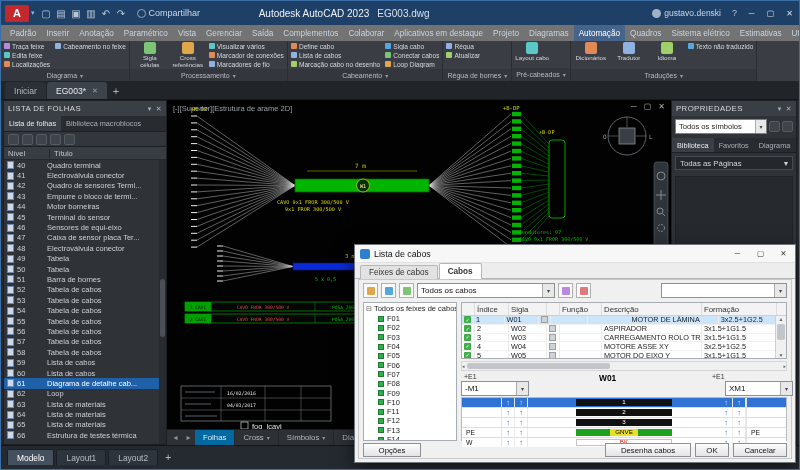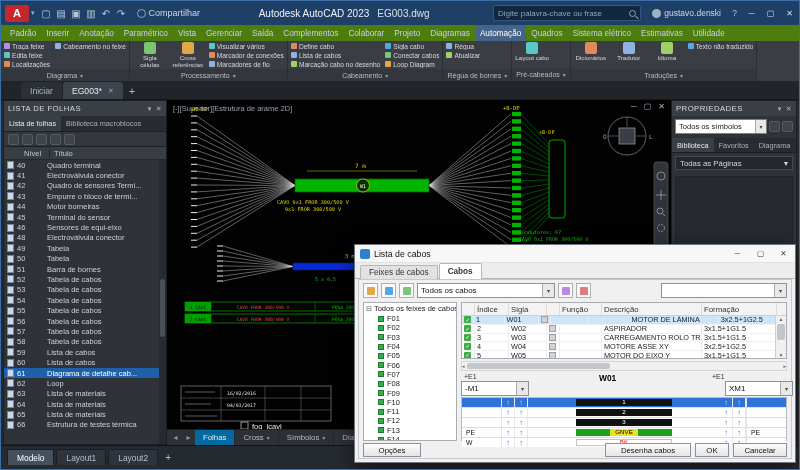--- a/index.html
+++ b/index.html
@@ -21,54 +21,54 @@
   .search input::placeholder{color:#8fa3b8}
   .mag{width:7px;height:7px;border:1.2px solid #8fa3b8;border-radius:50%;position:relative}
   .mag::after{content:"";position:absolute;width:4px;height:1.2px;background:#8fa3b8;transform:rotate(45deg);left:5px;top:6px}
   .userarea{position:absolute;right:78px;display:flex;align-items:center;gap:3px;font-size:8.5px;color:#cdd8e4}
   .uic{width:9px;height:9px;border-radius:50%;background:#9fb2c6}
   .helpic{position:absolute;right:62px;color:#b9c6d6;font-size:9px}
   .winctl{position:absolute;right:0;top:0;height:24px;display:flex}
   .wbtn{width:19px;height:24px;display:flex;align-items:center;justify-content:center;color:#d7e0ea;font-size:8px}
 
   
-  .ribbontabs{position:absolute;top:24px;left:0;right:0;height:16px;background:#4d7c0f;display:flex;align-items:stretch;padding-left:4px;color:#c9d4e0;font-size:8.2px;overflow:hidden}
+  .ribbontabs{position:absolute;top:24px;left:0;right:0;height:16px;background:#737373;display:flex;align-items:stretch;padding-left:4px;color:#c9d4e0;font-size:8.2px;overflow:hidden}
   .rtab{padding:0 5px;display:flex;align-items:center;white-space:nowrap}
   .rtab.active{background:#46648a;color:#fff;border-radius:2px 2px 0 0}
   .ribbon{position:absolute;top:40px;left:0;right:0;height:40px;background:#3a3e44;display:flex;overflow:hidden}
   .rpanel{display:flex;flex-direction:column;border-right:1px solid #2a2d32;height:100%}
   .ritems{flex:1;display:flex;align-items:flex-start;padding:1px 3px;gap:4px}
   .rbig{display:flex;flex-direction:column;align-items:center;width:34px;gap:1px}
   .rbig .ric{width:12px;height:12px;border-radius:2px}
   .rbig span{font-size:6.2px;color:#d5d8dc;text-align:center;line-height:1.05;max-height:13px;overflow:hidden}
   .rsmallcol{display:flex;flex-direction:column;flex-wrap:wrap;height:26px;column-gap:5px;row-gap:1px}
   .rsmall{display:flex;align-items:center;gap:2px;font-size:6.6px;color:#d5d8dc;white-space:nowrap;max-width:100px;overflow:hidden;height:8px}
   .rsmall .ric{width:6px;height:6px;flex:0 0 auto;border-radius:1px}
   .rcap{height:13px;background:#33363c;color:#b9bdc3;font-size:7px;display:flex;align-items:center;justify-content:center;gap:3px;white-space:nowrap;padding:0 4px}
   .rcap .caret{font-size:6px;color:#9a9ea5}
 
   
-  .filetabs{position:absolute;top:80px;left:0;right:0;height:19px;background:#21252a;display:flex;align-items:flex-end;padding-left:20px;gap:1px;border-bottom:1px solid #15181c}
+  .filetabs{position:absolute;top:80px;left:0;right:0;height:19px;background:#21252a;display:flex;align-items:flex-end;padding-left:4px;gap:1px;border-bottom:1px solid #15181c}
   .ftab{height:17px;padding:0 9px;font-size:8.6px;color:#aeb4bb;background:#2b3036;display:flex;align-items:center;gap:6px;border-radius:3px 3px 0 0}
   .ftab.active{background:#3d434b;color:#e8eaed}
   .ftab .x{color:#9aa0a8;font-size:7px}
   .fplus{width:16px;height:16px;color:#aeb4bb;display:flex;align-items:center;justify-content:center;font-size:11px}
 
   
   .palette{position:absolute;top:99px;left:2px;width:164px;bottom:24px;background:#2f3338;border:1px solid #1c1f23;display:flex;flex-direction:column;color:#ccd0d5}
   .phead{height:15px;background:#3a3f45;display:flex;align-items:center;padding:0 4px;font-size:7.8px;letter-spacing:.4px;color:#d6dade;gap:4px}
   .phead .sp{flex:1}
   .ph-ic{color:#aab0b7;font-size:7px}
   .ptabs{display:flex;height:16px;background:#282c31;border-bottom:1px solid #1c1f23}
   .ptab{padding:0 5px;display:flex;align-items:center;font-size:7.3px;color:#aab0b7;white-space:nowrap;overflow:hidden}
   .ptab.active{background:#3a3f45;color:#e6e9ec}
   .ptools{height:15px;display:flex;align-items:center;gap:3px;padding:0 4px;background:#33373d;border-bottom:1px solid #1c1f23}
   .ptool{width:11px;height:11px;background:#3f444b;border:1px solid #555b63;border-radius:2px;display:flex;align-items:center;justify-content:center;font-size:7px;color:#cfd3d8}
   .pcolhead{display:flex;height:13px;background:#383d43;border-bottom:1px solid #24272c;align-items:center;font-size:7.5px;color:#c3c8ce}
-  .pcolhead .c1{width:46px;padding-left:20px;border-right:1px solid #24272c}
+  .pcolhead .c1{width:46px;padding-left:4px;border-right:1px solid #24272c}
   .pcolhead .c2{flex:1;padding-left:4px}
   .prows{flex:1;overflow:hidden;position:relative}
   .srow{display:flex;align-items:center;height:10.4px;font-size:7.5px;color:#ccd0d5;padding-left:3px;white-space:nowrap;overflow:hidden}
   .srow.sel{background:#1f60a8;color:#fff}
   .srow .sic{width:7px;height:8px;background:#cfd8e6;border:1px solid #6d88ad;margin-right:3px;flex:0 0 auto}
   .srow .lvl{width:30px;flex:0 0 auto}
   .srow .ttl{flex:1;overflow:hidden}
   .pscroll{position:absolute;right:0;top:0;bottom:0;width:7px;background:#272b30}
   .pscroll .thumb{position:absolute;left:1px;right:1px;top:42%;height:58px;background:#4a5058;border-radius:3px}
 
@@ -180,24 +180,20 @@
     <span class="qicon">▥</span>
     <span class="qicon">↶</span>
     <span class="qicon">↷</span>
     <div class="share">
       <span class="shic"></span>
       <span>Compartilhar</span>
     </div>
     <div class="titletext">
       <span>Autodesk AutoCAD 2023</span><span class="doc">EG003.dwg</span>
     </div>
-    <div class="search">
-      <input placeholder="Digite palavra-chave ou frase" style="">
-      <span class="mag"></span>
-    </div>
     <div class="userarea">
       <span class="uic"></span>
       <span>gustavo.denski</span>
     </div>
     <span class="helpic">?</span>
     <div class="winctl">
       <span class="wbtn">─</span>
       <span class="wbtn">▢</span>
       <span class="wbtn">✕</span>
     </div>
@@ -206,20 +202,21 @@
   <div class="ribbontabs">
       <div class="rtab">Padrão</div>
       <div class="rtab">Inserir</div>
       <div class="rtab">Anotação</div>
       <div class="rtab">Paramétrico</div>
       <div class="rtab">Vista</div>
       <div class="rtab">Gerenciar</div>
       <div class="rtab">Saída</div>
       <div class="rtab">Complementos</div>
       <div class="rtab">Colaborar</div>
+      <div class="rtab">Aplicativos em destaque</div>
       <div class="rtab">Projeto</div>
       <div class="rtab">Diagramas</div>
       <div class="rtab active">Automação</div>
       <div class="rtab">Quadros</div>
       <div class="rtab">Sistema elétrico</div>
       <div class="rtab">Estimativas</div>
       <div class="rtab">Utilidade</div>
     </div>
   <div class="ribbon">
       <div class="rpanel">
@@ -431,20 +428,25 @@
         </div>
         <div class="srow">
           <span class="sic"></span>
           <span class="lvl">45</span>
           <span class="ttl">Terminal do sensor</span>
         </div>
         <div class="srow">
           <span class="sic"></span>
           <span class="lvl">46</span>
           <span class="ttl">Sensores de equi-eixo</span>
+        </div>
+        <div class="srow">
+          <span class="sic"></span>
+          <span class="lvl">47</span>
+          <span class="ttl">Caixa de sensor placa Ter...</span>
         </div>
         <div class="srow">
           <span class="sic"></span>
           <span class="lvl">48</span>
           <span class="ttl">Electroválvula conector</span>
         </div>
         <div class="srow">
           <span class="sic"></span>
           <span class="lvl">49</span>
           <span class="ttl">Tabela</span>

